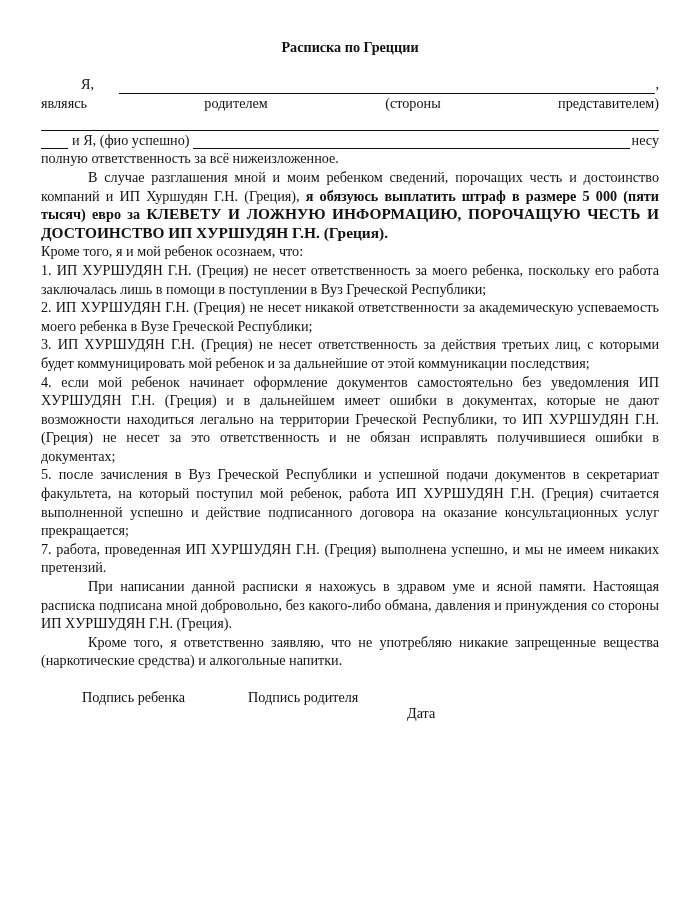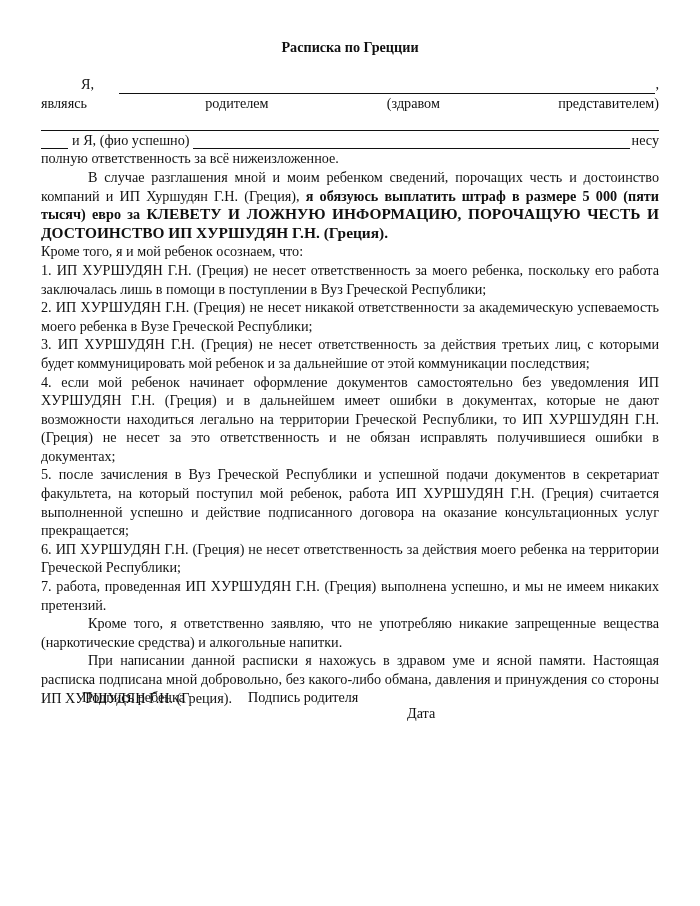--- a/index.html
+++ b/index.html
@@ -24,21 +24,21 @@
 
   <div class="body">
     <div class="line">
       <span style="margin-left:40px;width:38px;">Я,</span>
       <span class="blank" style="width:537px;"></span>
       <span>,</span>
     </div>
     <div class="line" style="justify-content:space-between;align-items:flex-end;">
       <span>являясь</span>
       <span>родителем</span>
-      <span>(здравом</span>
+      <span>(стороны</span>
       <span>представителем)</span>
     </div>
     <div class="line">
       <span class="blank" style="width:618px;"></span>
     </div>
     <div class="line">
       <span class="blank" style="width:27px;"></span>
       <span style="margin-left:4px;margin-right:4px;">и Я, (фио успешно)</span>
       <span class="blank" style="width:437px;"></span>
       <span style="margin-left:auto;">несу</span>
@@ -50,23 +50,22 @@
       <span class="b big">КЛЕВЕТУ И ЛОЖНУЮ ИНФОРМАЦИЮ, ПОРОЧАЩУЮ ЧЕСТЬ И ДОСТОИНСТВО ИП ХУРШУДЯН Г.Н.  (Греция).</span>
     </div>
 
     <div>Кроме того, я и мой ребенок осознаем, что:</div>
 
     <div class="p">1. ИП ХУРШУДЯН Г.Н.  (Греция) не несет ответственность за моего ребенка, поскольку его работа заключалась лишь в помощи в поступлении в Вуз Греческой Республики;</div>
     <div class="p">2. ИП ХУРШУДЯН Г.Н.  (Греция) не несет никакой ответственности за академическую успеваемость моего ребенка в Вузе Греческой Республики;</div>
     <div class="p">3. ИП ХУРШУДЯН Г.Н.  (Греция) не несет ответственность за действия третьих лиц, с которыми будет коммуницировать мой ребенок и за дальнейшие от этой коммуникации последствия;</div>
     <div class="p">4. если мой ребенок начинает оформление документов самостоятельно без уведомления ИП ХУРШУДЯН Г.Н.  (Греция) и в дальнейшем имеет ошибки в документах, которые не дают возможности находиться легально на территории Греческой Республики, то ИП ХУРШУДЯН Г.Н.  (Греция) не несет за это ответственность и не обязан исправлять получившиеся ошибки в документах;</div>
     <div class="p">5. после зачисления в Вуз Греческой Республики и успешной подачи документов в секретариат факультета, на который поступил мой ребенок, работа ИП ХУРШУДЯН Г.Н.  (Греция) считается выполненной успешно и действие подписанного договора на оказание консультационных услуг прекращается;</div>
-    <div class="p">6. ИП ХУРШУДЯН Г.Н.  (Греция) не несет ответственность за действия моего ребенка на территории Греческой Республики;</div>
     <div class="p">7. работа, проведенная ИП ХУРШУДЯН Г.Н.  (Греция) выполнена успешно, и мы не имеем никаких претензий.</div>
 
+    <div class="p ind">При написании данной расписки я нахожусь в здравом уме и ясной памяти. Настоящая расписка подписана мной добровольно, без какого-либо обмана, давления и принуждения со стороны ИП ХУРШУДЯН Г.Н.  (Греция).</div>
     <div class="p ind">Кроме того, я ответственно заявляю, что не употребляю никакие запрещенные вещества (наркотические средства) и алкогольные напитки.</div>
-    <div class="p ind">При написании данной расписки я нахожусь в здравом уме и ясной памяти. Настоящая расписка подписана мной добровольно, без какого-либо обмана, давления и принуждения со стороны ИП ХУРШУДЯН Г.Н.  (Греция).</div>
   </div>
 
   <div class="sig" style="left:41px;">Подпись ребенка</div>
   <div class="sig" style="left:207px;">Подпись родителя</div>
   <div class="sig" style="left:366px;margin-top:16px;">Дата</div>
 </div>
 
 </body></html>

